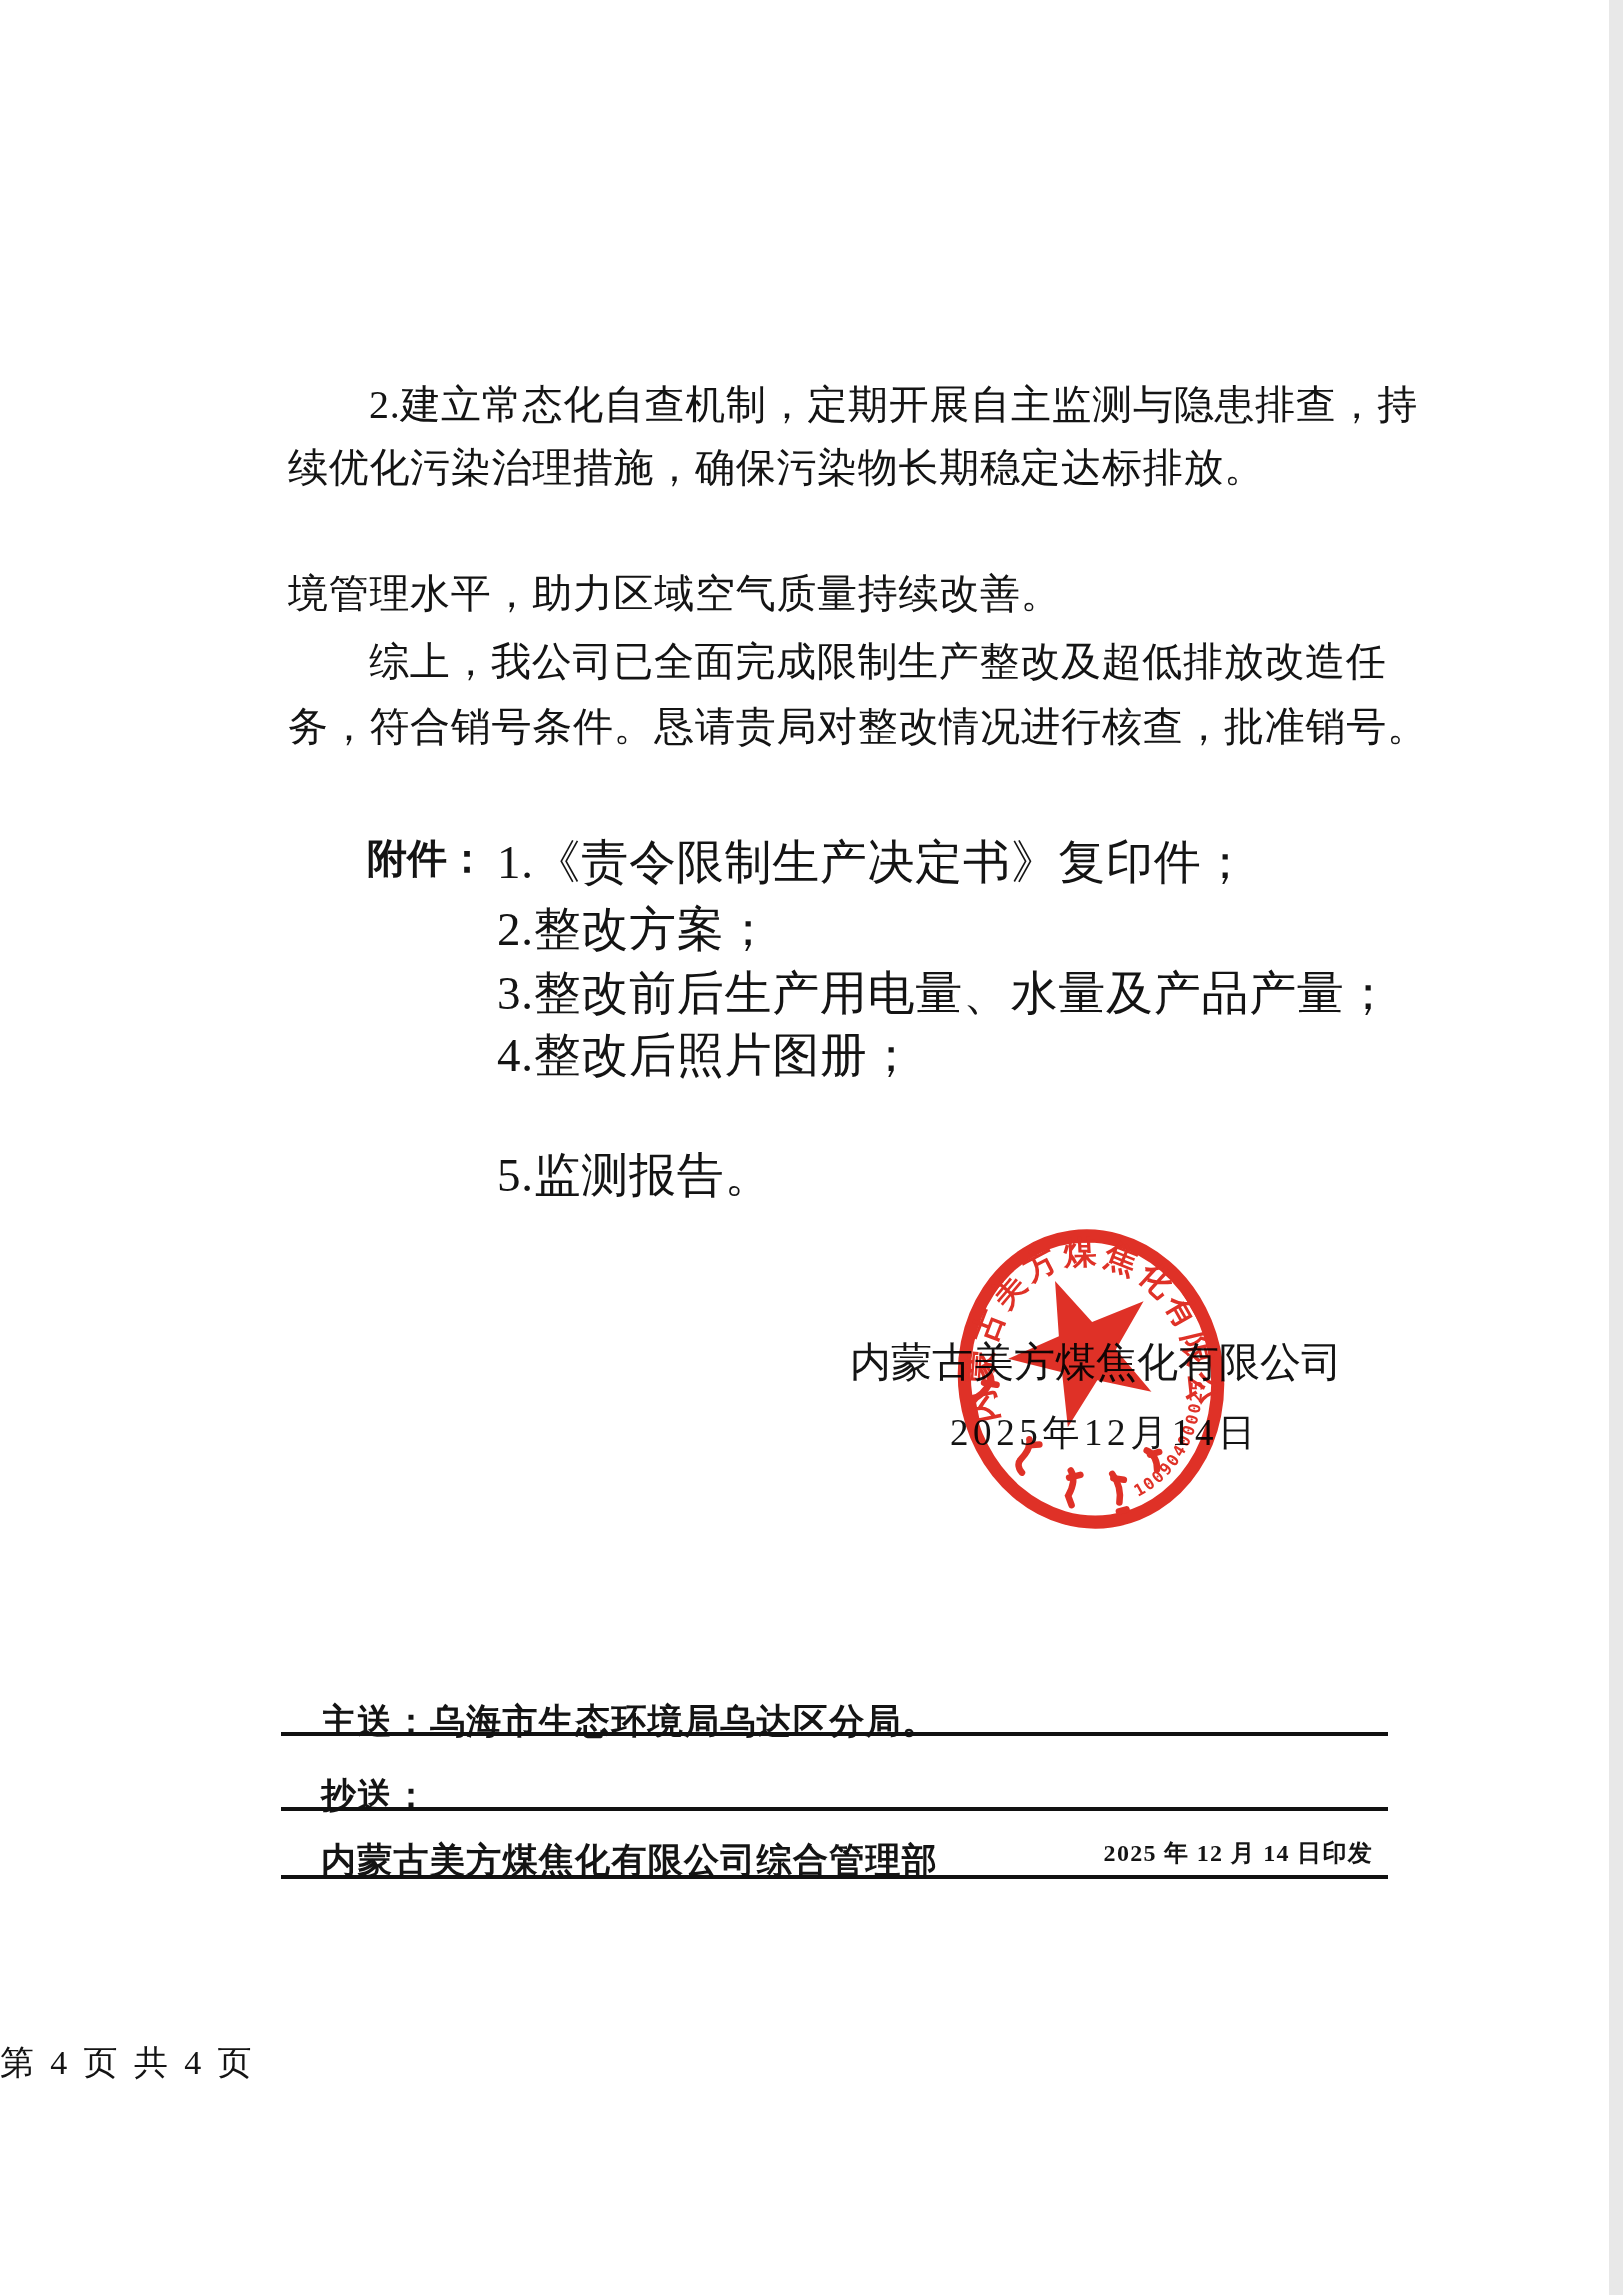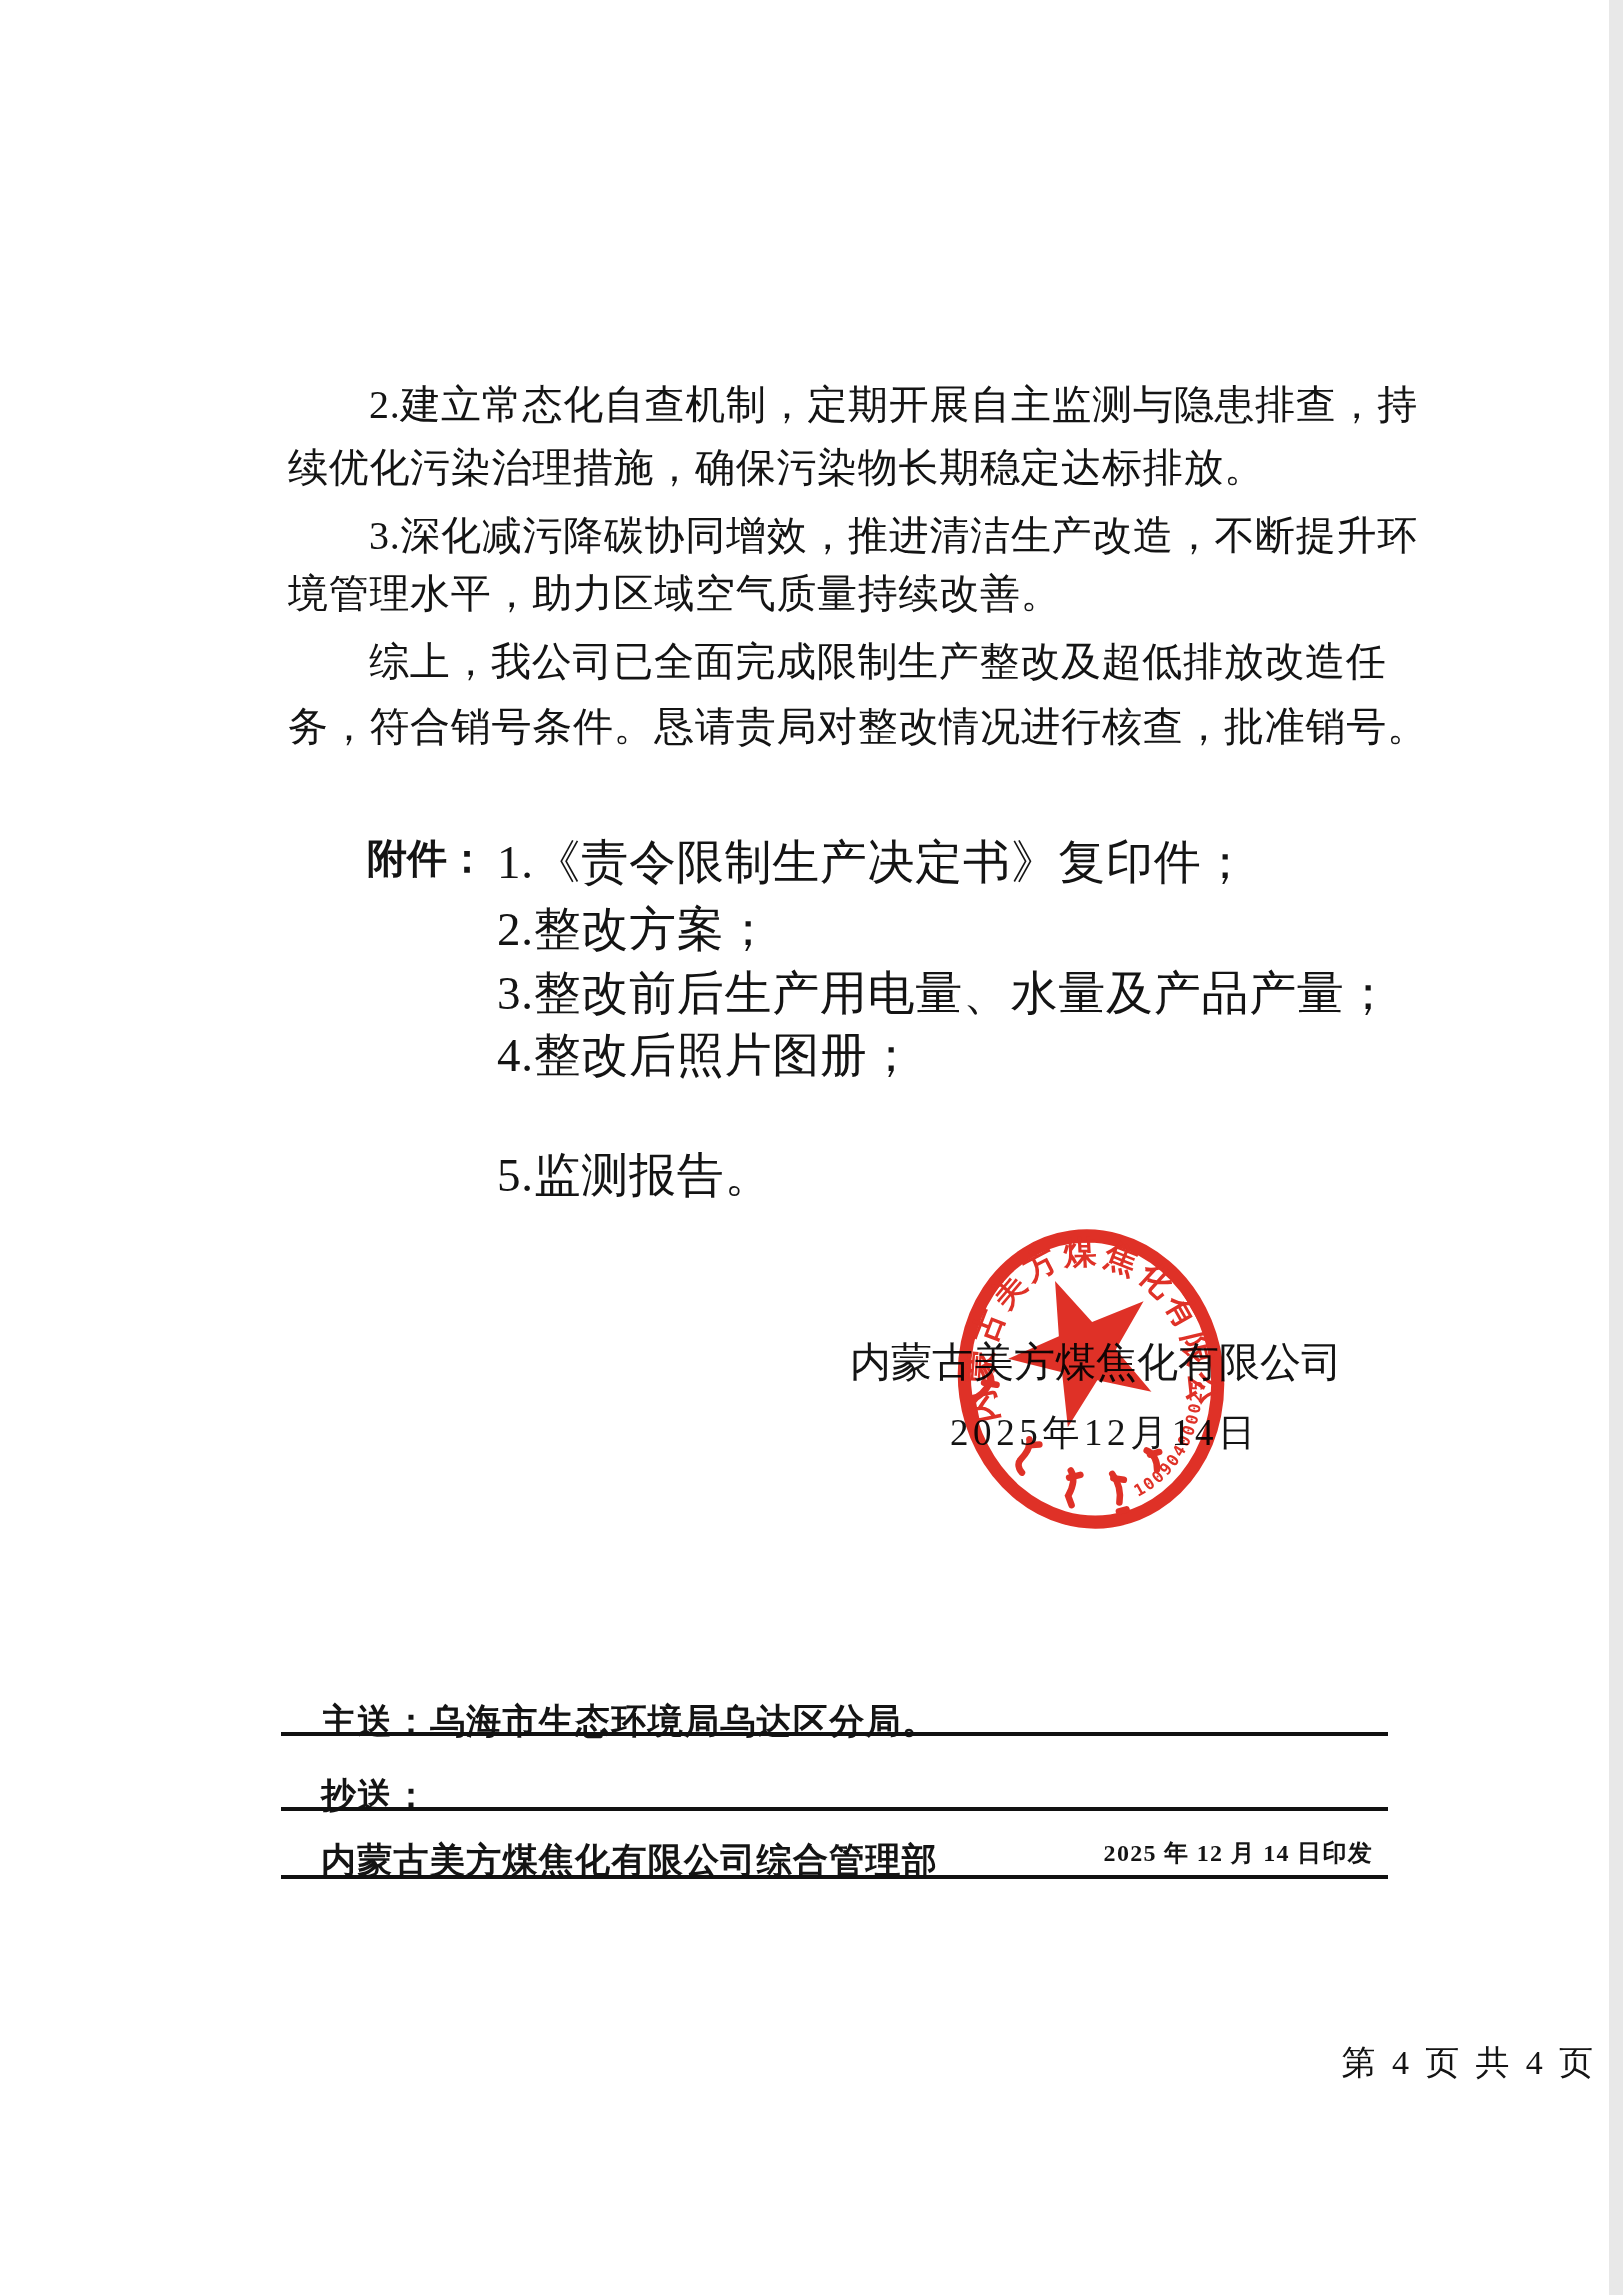--- a/index.html
+++ b/index.html
@@ -78,36 +78,34 @@
     white-space:nowrap;
   }
   .rule{
     position:absolute;
     left:281px;
     width:1107px;height:3.9px;
     background:#111111;
   }
   .pagenum{
     position:absolute;
-    left:0;right:12px;top:2040px;
-    text-align:right;
+    left:0;right:0;top:2040px;
+    text-align:left;
     font-size:34px;
     letter-spacing:3.9px;
     font-weight:500;
-    padding-left:15px;
   }
 </style>
 </head>
 <body>
 
 <div class="page">
 
   <div class="bline indent" style="top:383px">2.建立常态化自查机制，定期开展自主监测与隐患排查，持</div>
   <div class="bline" style="top:446px">续优化污染治理措施，确保污染物长期稳定达标排放。</div>
-  <div class="bline indent" style="top:514px">3.深化减污降碳协同增效，推进清洁生产改造，不断提升环</div>
   <div class="bline" style="top:572px">境管理水平，助力区域空气质量持续改善。</div>
   <div class="bline indent" style="top:640px">综上，我公司已全面完成限制生产整改及超低排放改造任</div>
   <div class="bline" style="top:705px">务，符合销号条件。恳请贵局对整改情况进行核查，批准销号。</div>
 
   <div class="att-label" style="top:831px">附件：</div>
   <div class="att-item" style="top:831px">1.《责令限制生产决定书》复印件；</div>
   <div class="att-item" style="top:898px">2.整改方案；</div>
   <div class="att-item" style="top:962px">3.整改前后生产用电量、水量及产品产量；</div>
   <div class="att-item" style="top:1024px">4.整改后照片图册；</div>
   <div class="att-item" style="top:1144px">5.监测报告。</div>

